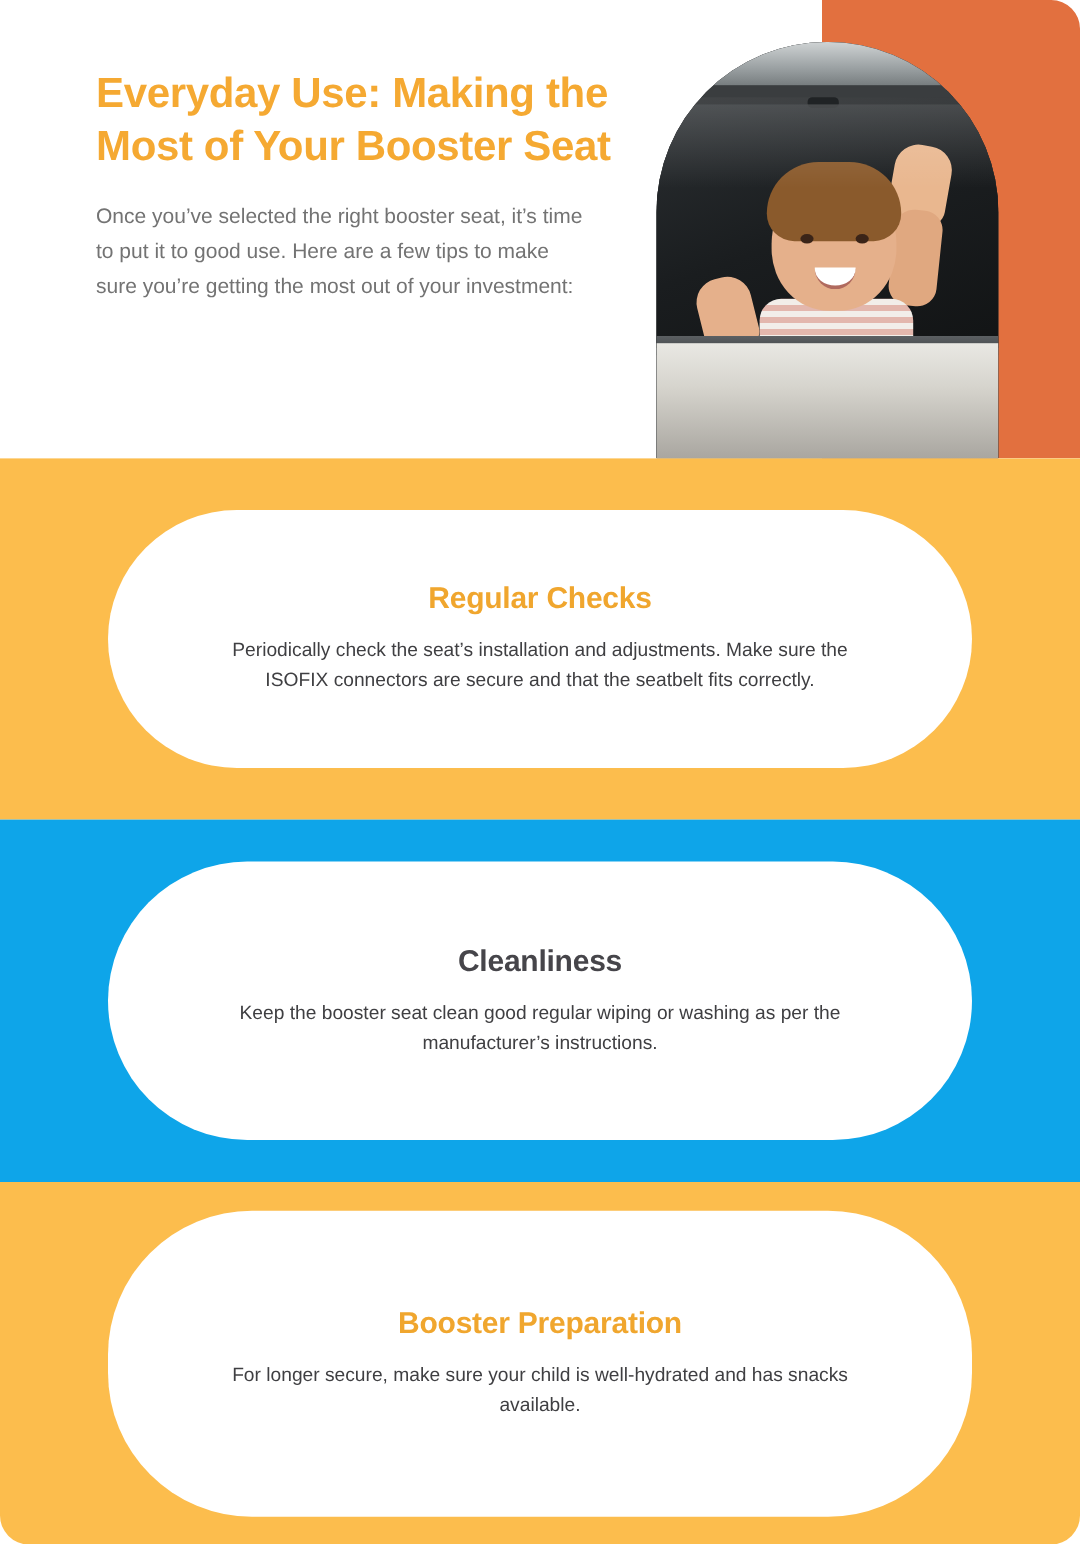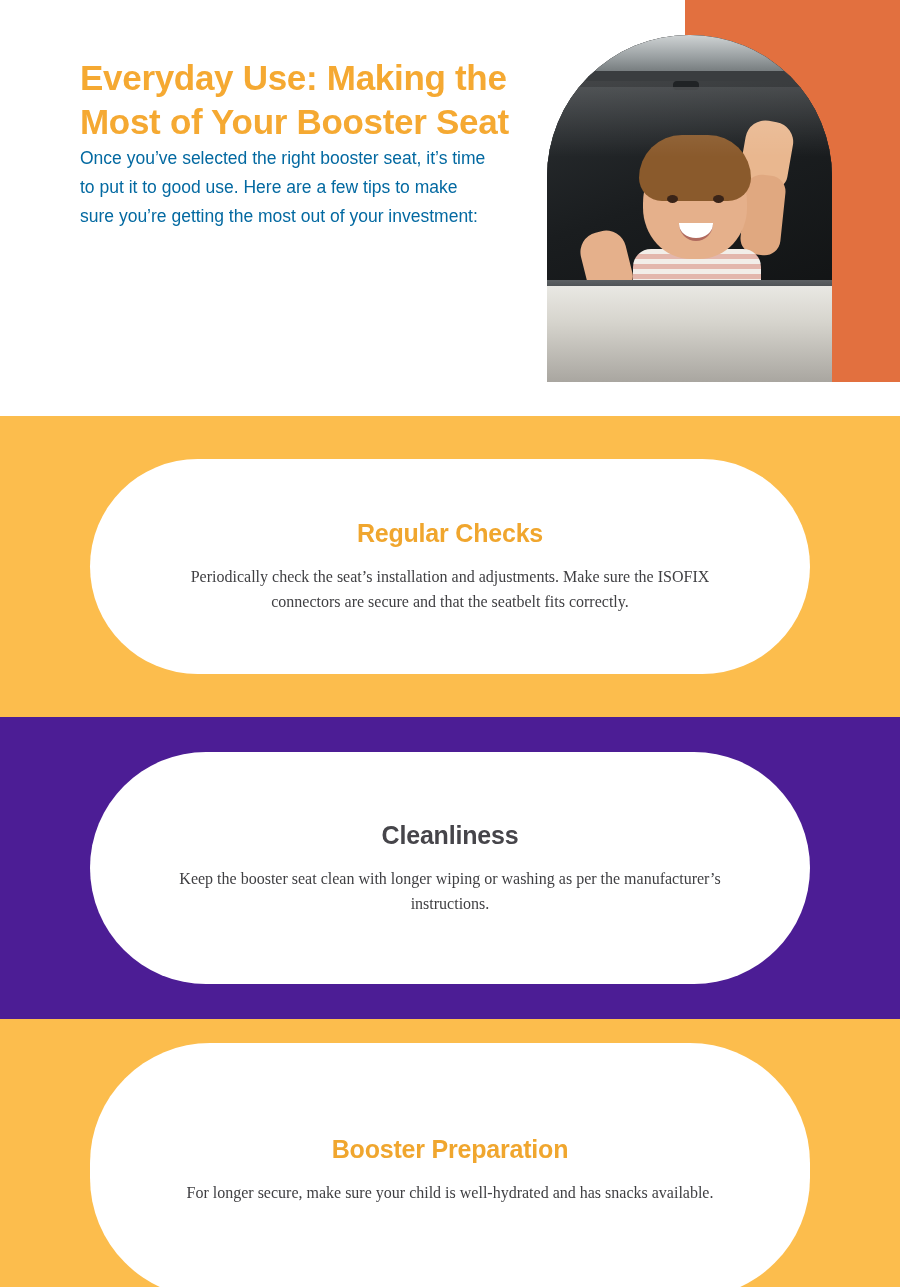--- a/index.html
+++ b/index.html
@@ -15,20 +15,21 @@
     overflow: hidden;
     position: relative;
   }
 
   .page {
     position: relative;
     width: 900px;
     height: 1287px;
     background: #ffffff;
     overflow: hidden;
+    border-radius: 24px;
   }
 
   
   .header {
     position: relative;
     width: 900px;
     height: 382px;
     background: #ffffff;
     overflow: hidden;
   }
@@ -51,23 +52,24 @@
 
   .header-title {
     font-size: 35px;
     line-height: 44px;
     font-weight: bold;
     color: #f5a932;
     letter-spacing: -0.3px;
   }
 
   .header-sub {
+    margin-top: 22px;
     font-size: 17.5px;
     line-height: 29px;
-    color: #0369a1;
+    color: #737373;
     width: 410px;
   }
 
   
   .header-photo {
     position: absolute;
     left: 547px;
     top: 35px;
     width: 285px;
     height: 347px;
@@ -186,23 +188,23 @@
 
   
   .band {
     position: relative;
     width: 900px;
     display: flex;
     align-items: center;
     justify-content: center;
   }
   .band-yellow { background: #fcbd4d; }
-  .band-dark   { background: #4c1d95; }
-
-  .band-1 { height: 301px; margin-top: 34px; }
+  .band-dark   { background: #0ea5e9; }
+
+  .band-1 { height: 301px; }
   .band-2 { height: 302px; }
   .band-3 { height: 302px; }
 
   .pill {
     width: 720px;
     background: #ffffff;
     border-radius: 120px;
     text-align: center;
     padding: 46px 84px;
     display: flex;
@@ -221,21 +223,20 @@
     margin-bottom: 16px;
   }
   .title-orange { color: #f0a62e; }
   .title-dark   { color: #46454a; }
 
   .pill-body {
     font-size: 16px;
     line-height: 25px;
     color: #3f3f42;
     max-width: 580px;
-    font-family: Liberation Serif, serif;
   }
 </style>
 </head>
 <body>
 
 <div class="page">
 
   <div class="header">
     <div class="header-accent"></div>
 
@@ -268,21 +269,21 @@
   <div class="band band-yellow band-1">
     <div class="pill pill-1">
       <div class="pill-title title-orange">Regular Checks</div>
       <div class="pill-body">Periodically check the seat’s installation and adjustments. Make sure the ISOFIX connectors are secure and that the seatbelt fits correctly.</div>
     </div>
   </div>
 
   <div class="band band-dark band-2">
     <div class="pill pill-2">
       <div class="pill-title title-dark">Cleanliness</div>
-      <div class="pill-body">Keep the booster seat clean with longer wiping or washing as per the manufacturer’s instructions.</div>
+      <div class="pill-body">Keep the booster seat clean good regular wiping or washing as per the manufacturer’s instructions.</div>
     </div>
   </div>
 
   <div class="band band-yellow band-3">
     <div class="pill pill-3">
       <div class="pill-title title-orange">Booster Preparation</div>
       <div class="pill-body">For longer secure, make sure your child is well-hydrated and has snacks available.</div>
     </div>
   </div>
 

